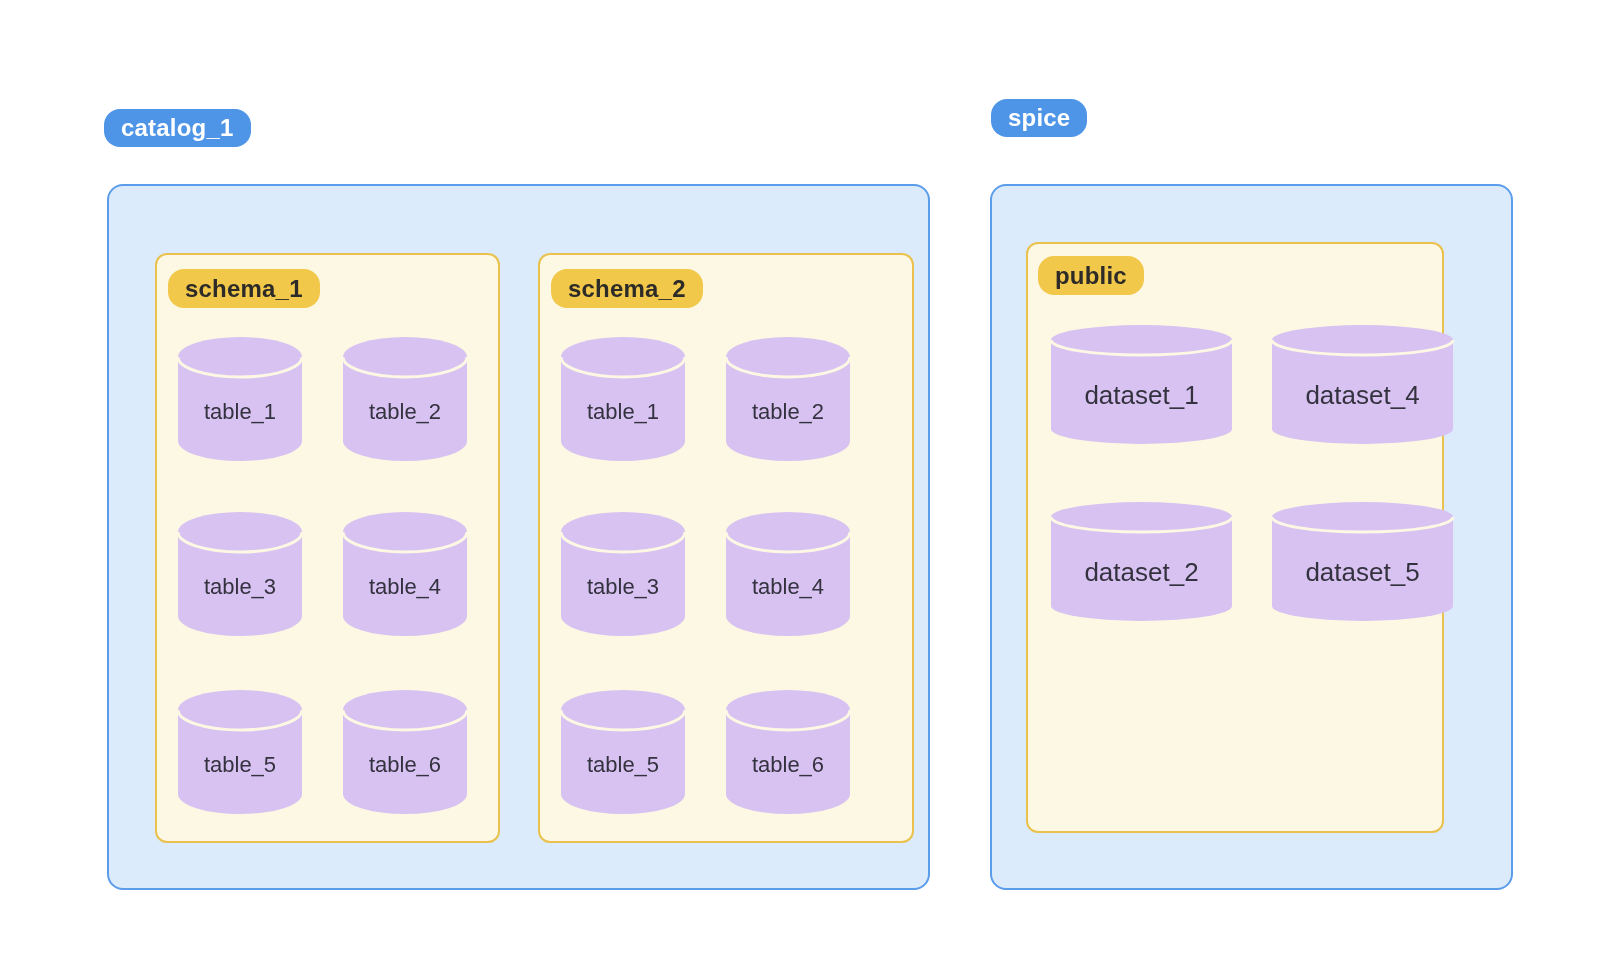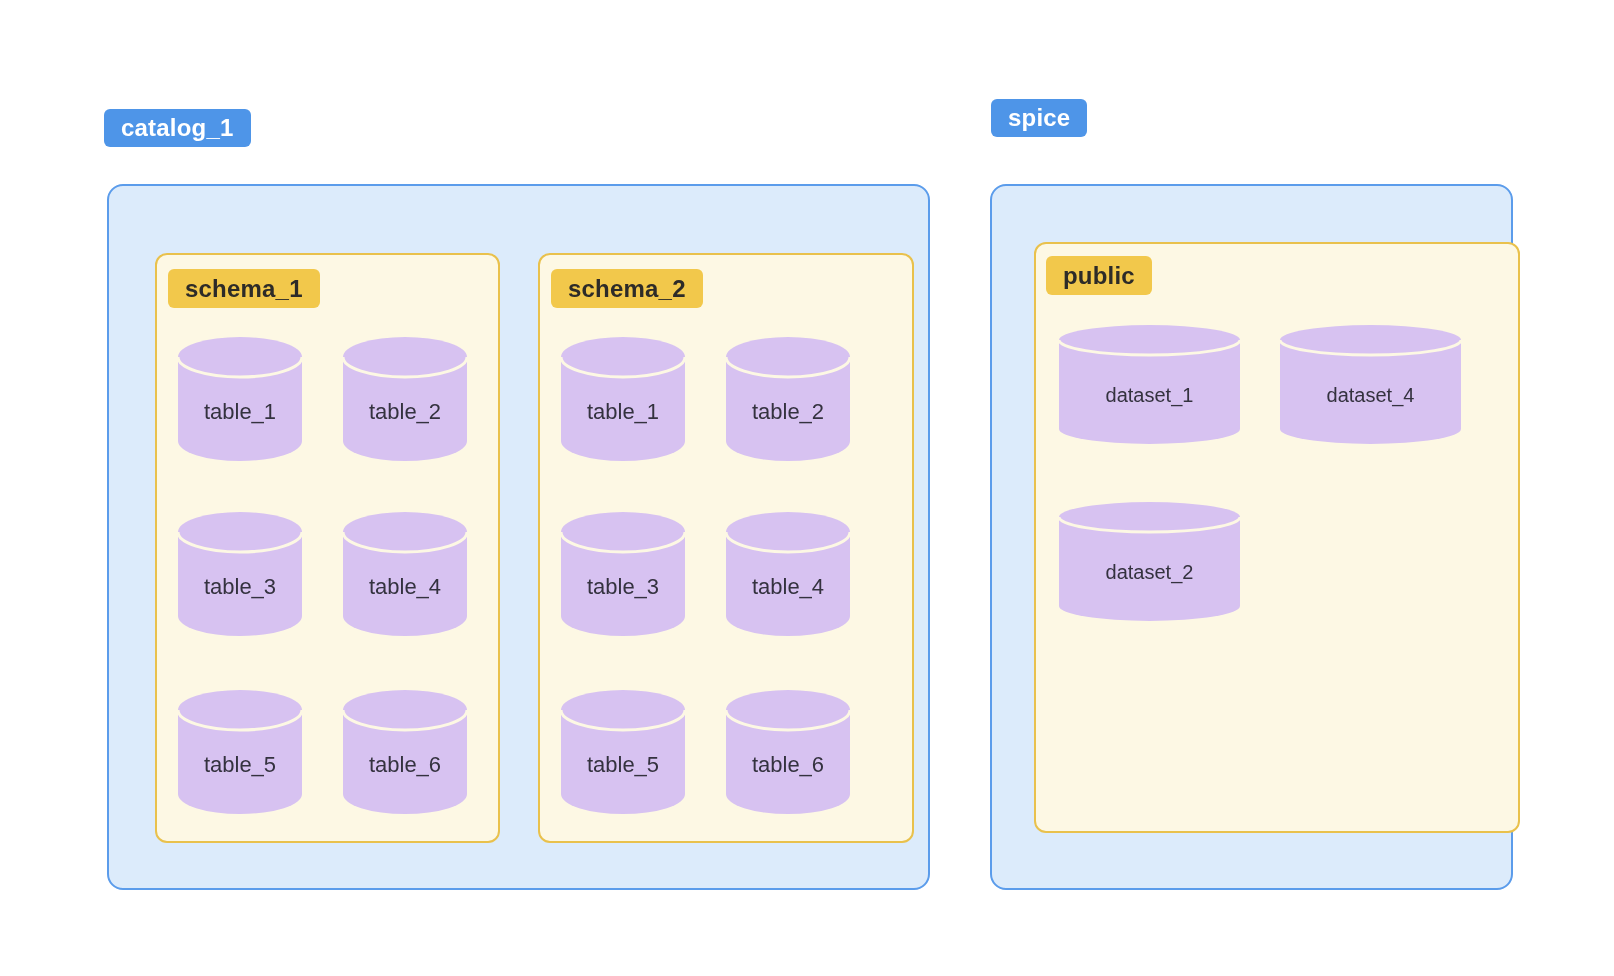--- a/index.html
+++ b/index.html
@@ -2,21 +2,21 @@
 <html style="--blue_badge: #4e95e8; --blue_border: #5b9ceb; --blue_fill: #dcebfb; --gold_badge: #f2c84b; --gold_border: #e9c14c; --cream_fill: #fdf8e4; --lavender: #d7c2f1; --label_text: #34323f; --badge_text_light: #ffffff; --badge_text_dark: #2d2b28;"><head>
 <meta charset="utf-8">
 <style>
   html,body{margin:0;padding:0;background:#ffffff;}
   .canvas{
     position:relative;width:1614px;height:976px;background:#ffffff;overflow:hidden;
     font-family:"Liberation Sans","DejaVu Sans",sans-serif;
   }
   .tag{
     position:absolute;display:flex;align-items:center;
-    height:38px;padding:16px 17px;border-radius:6px;
+    height:38px;padding:16px 17px;border-radius:16px;
     font-size:24px;font-weight:700;letter-spacing:.2px;white-space:nowrap;
     box-sizing:border-box;z-index:3;
   }
   .tag-blue{background:var(--blue_badge,#4e95e8);color:var(--badge_text_light,#ffffff);}
   .tag-gold{background:var(--gold_badge,#f2c84b);color:var(--badge_text_dark,#2d2b28);height:39px;}
   .zone{
     position:absolute;box-sizing:border-box;
     background:var(--blue_fill,#dcebfb);
     border:2px solid var(--blue_border,#5b9ceb);
     border-radius:16px;
@@ -31,21 +31,21 @@
   .cyl{position:absolute;}
   .cyl-svg{position:absolute;left:0;top:0;width:100%;height:100%;display:block;}
   .cyl-fill{fill:var(--lavender,#d7c2f1);}
   .cyl-arc{fill:none;stroke:var(--cream_fill,#fdf8e4);stroke-width:3;}
   .cyl-label{
     position:absolute;left:0;right:0;top:0;bottom:0;
     display:flex;align-items:center;justify-content:center;
     color:var(--label_text,#34323f);font-size:22px;font-weight:500;
     padding-top:26px;box-sizing:border-box;white-space:nowrap;
   }
-  .cyl-dataset .cyl-label{padding-top:22px;font-size:20px;}
+  .cyl-dataset .cyl-label{padding-top:22px;font-size:26px;}
 </style>
 </head>
 <body>
 
 <div class="canvas">
 
   <div class="tag tag-blue" style="left:104px;top:109px;">catalog_1</div>
 
   <div class="zone" style="left:107px;top:164px;width:823px;height:706px;">
 
@@ -153,21 +153,21 @@
         </svg>
         <span class="cyl-label">table_6</span>
       </div>
     </div>
   </div>
 
   <div class="tag tag-blue" style="left:991px;top:99px;">spice</div>
 
   <div class="zone" style="left:990px;top:164px;width:523px;height:706px;">
 
-    <div class="subzone" style="left:42px;top:56px;width:486px;height:591px;text-decoration:underline;">
+    <div class="subzone" style="left:34px;top:56px;width:418px;height:591px;text-decoration:underline;">
       <div class="tag tag-gold" style="left:10px;top:12px;">public</div>
 
       <div class="cyl cyl-dataset" style="left:21px;top:79px;width:185px;height:123px;">
         <svg class="cyl-svg" viewBox="0 0 185 123">
           <path class="cyl-fill" d="M2 17 L2 106 A90.5 15 0 0 0 183 106 L183 17 Z"></path>
           <ellipse class="cyl-fill" cx="92.5" cy="17" rx="90.5" ry="15"></ellipse>
           <path class="cyl-arc" d="M2 17 A90.5 15 0 0 0 183 17"></path>
         </svg>
         <span class="cyl-label">dataset_1</span>
       </div>
@@ -179,17 +179,25 @@
         </svg>
         <span class="cyl-label">dataset_4</span>
       </div>
       <div class="cyl cyl-dataset" style="left:21px;top:256px;width:185px;height:123px;">
         <svg class="cyl-svg" viewBox="0 0 185 123">
           <path class="cyl-fill" d="M2 17 L2 106 A90.5 15 0 0 0 183 106 L183 17 Z"></path>
           <ellipse class="cyl-fill" cx="92.5" cy="17" rx="90.5" ry="15"></ellipse>
           <path class="cyl-arc" d="M2 17 A90.5 15 0 0 0 183 17"></path>
         </svg>
         <span class="cyl-label">dataset_2</span>
+      </div>
+      <div class="cyl cyl-dataset" style="left:242px;top:256px;width:185px;height:123px;">
+        <svg class="cyl-svg" viewBox="0 0 185 123">
+          <path class="cyl-fill" d="M2 17 L2 106 A90.5 15 0 0 0 183 106 L183 17 Z"></path>
+          <ellipse class="cyl-fill" cx="92.5" cy="17" rx="90.5" ry="15"></ellipse>
+          <path class="cyl-arc" d="M2 17 A90.5 15 0 0 0 183 17"></path>
+        </svg>
+        <span class="cyl-label">dataset_5</span>
       </div>
     </div>
   </div>
 
 </div>
 
 </body></html>

